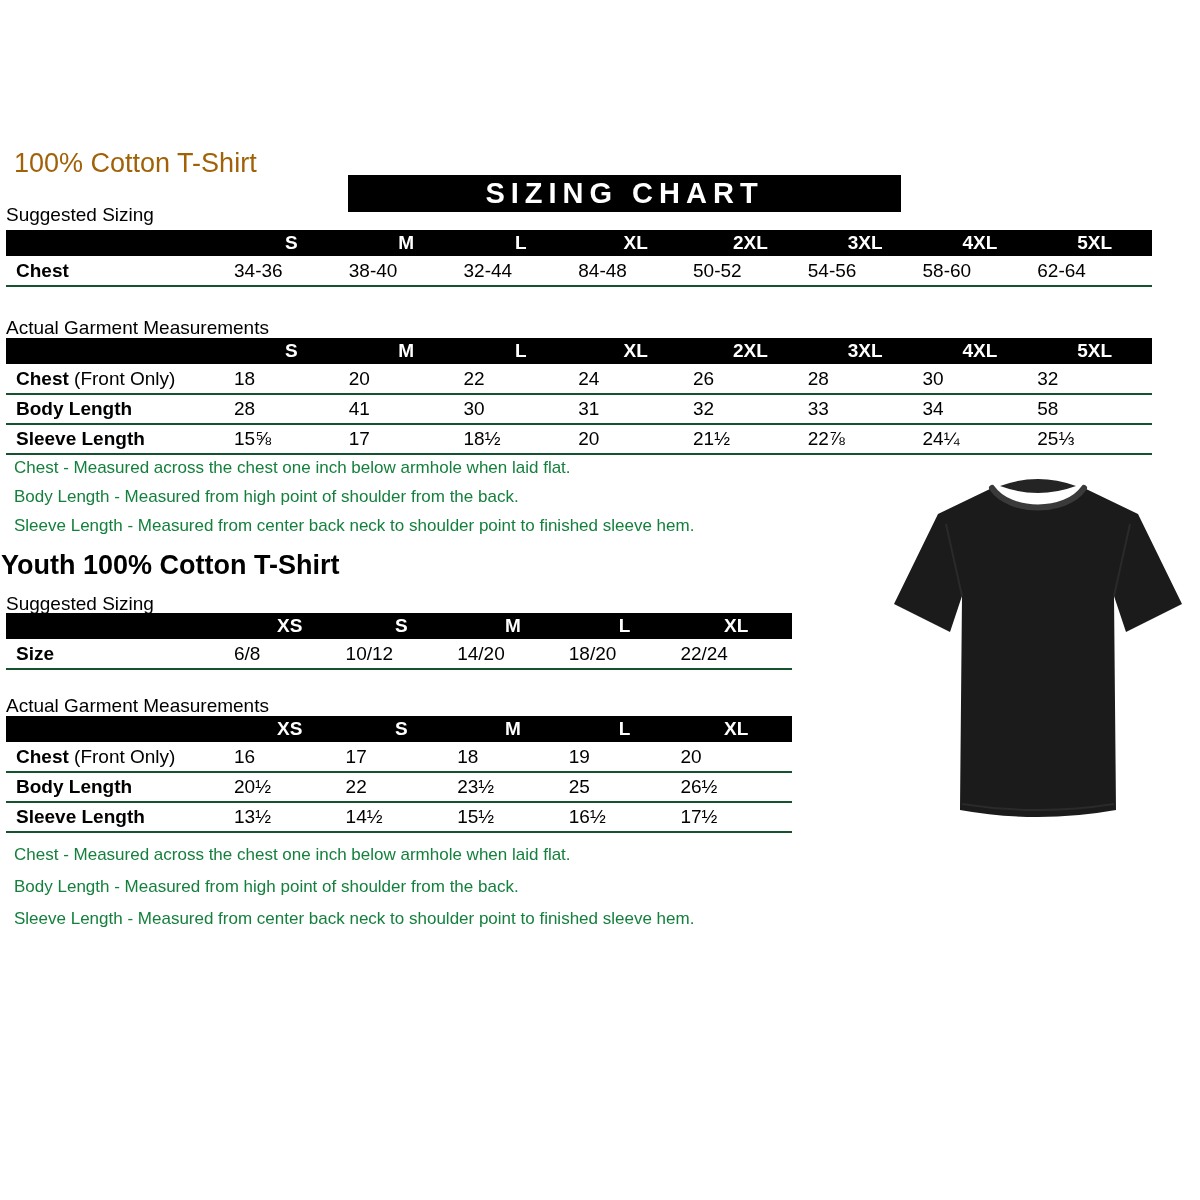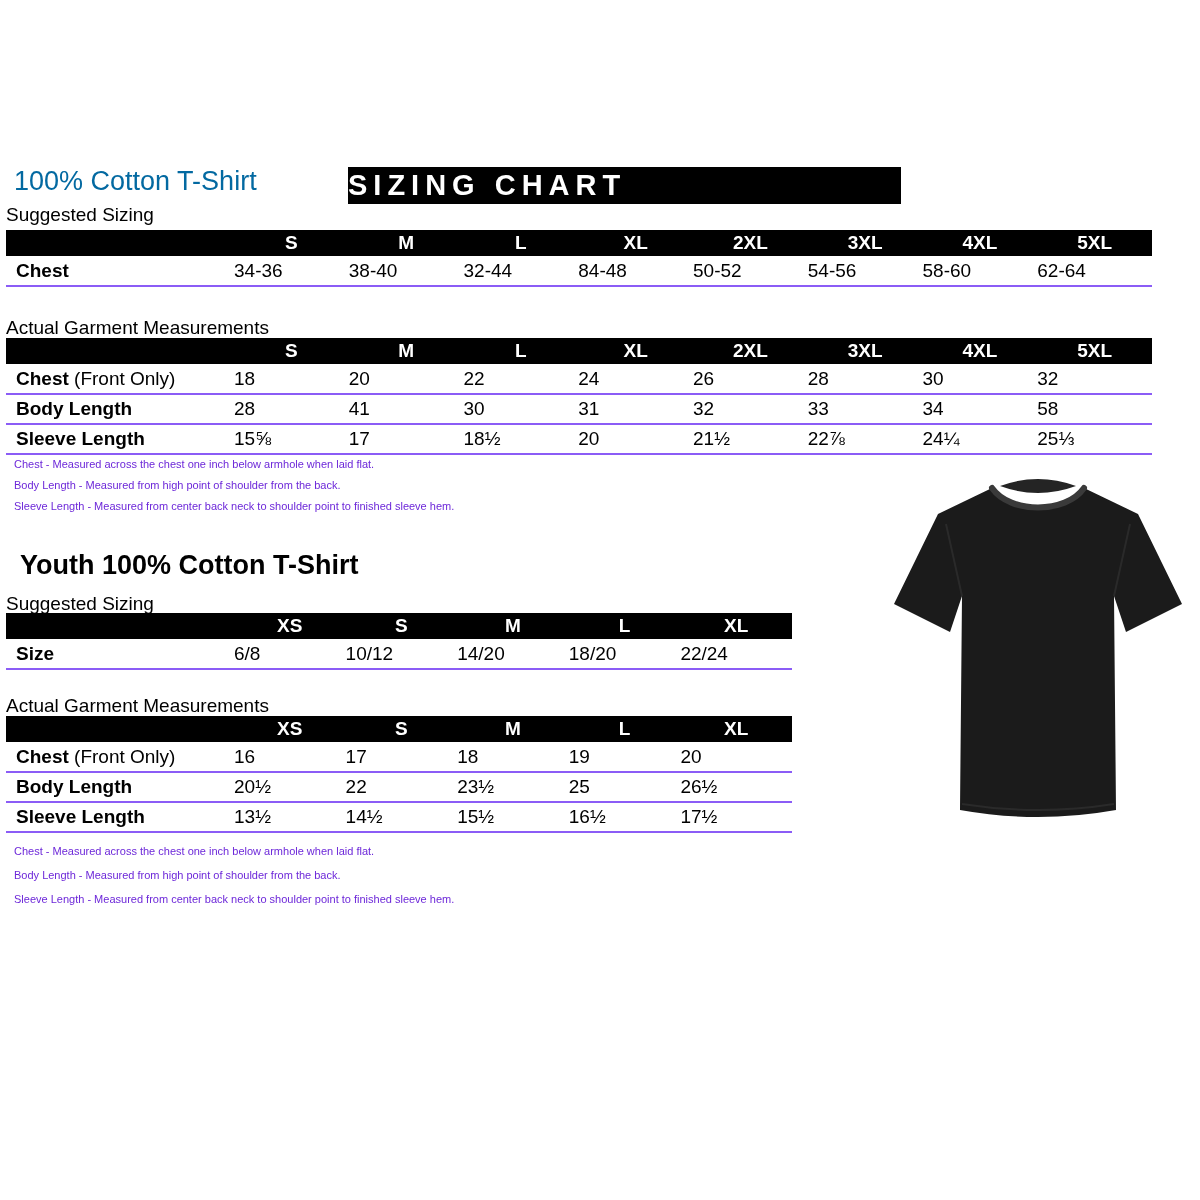--- a/index.html
+++ b/index.html
@@ -6,48 +6,48 @@
   html,body { width:1200px; height:1200px; }
   body {
     background:#fff;
     color:#000;
     font-family:"Liberation Sans","DejaVu Sans",sans-serif;
     position:relative;
     overflow:hidden;
   }
   .abs { position:absolute; }
 
-  .page-title { left:14px; top:166px; font-size:27px; font-weight:400; color:#0369a1; }
+  .page-title { left:14px; top:148px; font-size:27px; font-weight:400; color:#a16207; }
   .banner {
-    left:348px; top:167px; width:553px; height:37px;
+    left:348px; top:175px; width:553px; height:37px;
     background:#000; color:#fff;
     font-size:29px; font-weight:700; letter-spacing:6px;
-    line-height:37px;
+    text-align:center; line-height:37px;
   }
   .section-label { font-size:19px; color:#000000; }
-  .youth-title { left:20px; top:550px; font-size:27px; font-weight:700; color:#000; }
+  .youth-title { left:1px; top:550px; font-size:27px; font-weight:700; color:#000; }
 
   table { border-collapse:collapse; table-layout:fixed; }
   thead th {
     background:#000; color:#fff;
     font-size:19px; font-weight:700;
     height:26px; text-align:center; padding:0;
   }
   tbody td {
     font-size:19px; text-align:left;
     height:30px; padding:0;
   }
-  tbody tr { border-bottom:2px solid #8b5cf6; }
+  tbody tr { border-bottom:2px solid #14532d; }
   td.rowlabel { text-align:left; padding-left:10px; font-weight:700; white-space:nowrap; }
   td.rowlabel .suffix { font-weight:400; }
 
   .adult-table { width:1146px; }
   .youth-table { width:786px; }
 
-  .notes p { font-size:11px; color:#6d28d9; }
+  .notes p { font-size:17px; color:#15803d; }
   .notes-adult p { margin-bottom:9px; }
   .notes-youth p { margin-bottom:12px; }
 
   .tshirt { left:888px; top:472px; width:300px; height:365px; }
 </style>
 </head>
 <body>
 
 <h1 class="abs page-title">100% Cotton T-Shirt</h1>
 

